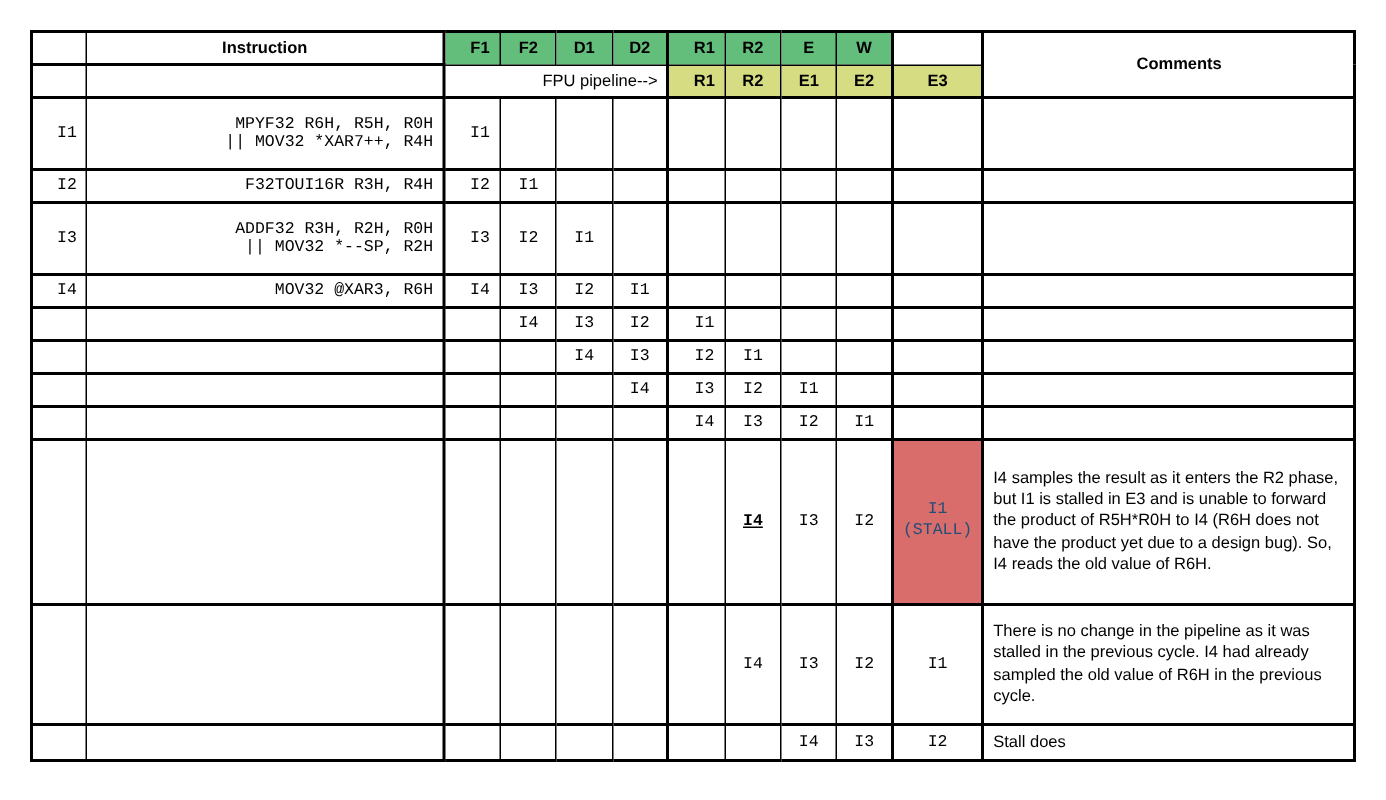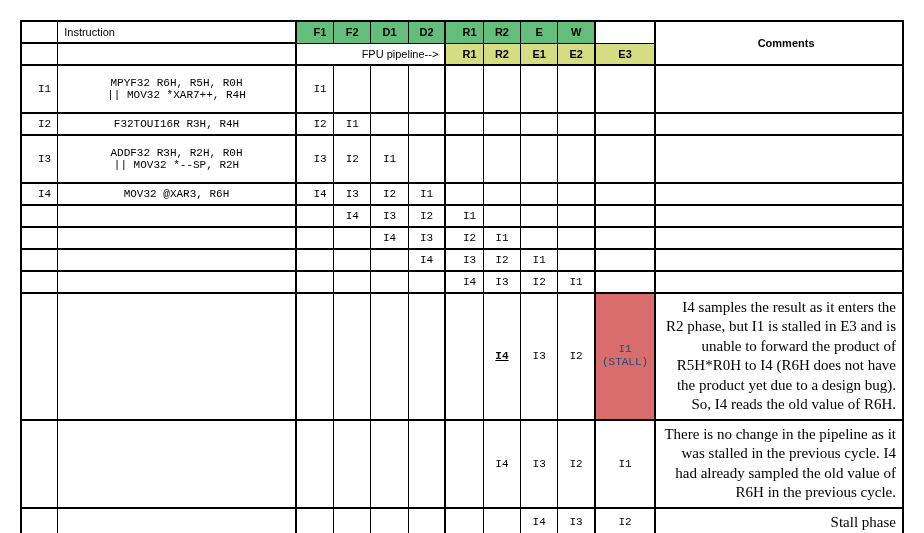--- a/index.html
+++ b/index.html
@@ -20,30 +20,30 @@
     height: 20px;
     box-sizing: border-box;
     vertical-align: middle;
     overflow: hidden;
   }
   td.mono, .mono {
     font-family: "Courier New", Courier, monospace;
     font-size: 11px;
   }
   .col-id    { width: 34px;  text-align: center; }
-  .col-instr { width: 250px; text-align: center;   }
+  .col-instr { width: 250px; text-align: right;   }
   .col-stage { width: 38px;  text-align: center; }
   .col-e3    { width: 60px;  text-align: center; }
-  .col-comm  { width: 260px; text-align: right; font-family: Liberation Serif, serif; font-size: 15px; line-height: 1.3; }
+  .col-comm  { width: 260px; text-align: left; font-family: Liberation Sans, sans-serif; font-size: 11px; line-height: 1.3; }
 
   th.header-instr {
     background: #fff;
     font-family: Verdana, Geneva, sans-serif;
-    font-weight: normal;
-    text-align: left;
+    font-weight: bold;
+    text-align: center;
   }
   th.header-comm {
     background: #fff;
     font-family: Verdana, Geneva, sans-serif;
     font-weight: bold;
     text-align: center;
     padding-left: 20px;
   }
   th.stage-green {
     background: #63BE7B;
@@ -292,17 +292,17 @@
         <td class="thick-right thick-bottom"></td>
   <td class="thick-left thick-bottom"></td>
         <td class="thick-bottom"></td>
         <td class="thick-bottom"></td>
         <td class="thick-right thick-bottom"></td>
   <td class="thick-left thick-bottom"></td>
         <td class="thick-bottom"></td>
   <td class="mono col-stage thick-bottom">I4</td>
   <td class="mono col-stage thick-right thick-bottom">I3</td>
   <td class="mono col-stage thick-right thick-bottom">I2</td>
-  <td class="col-comm thick-right thick-bottom">Stall phase</td>
+  <td class="col-comm thick-right thick-bottom">Stall does</td>
 </tr>
 
 </tbody>
 </table>
 
 </body></html>

